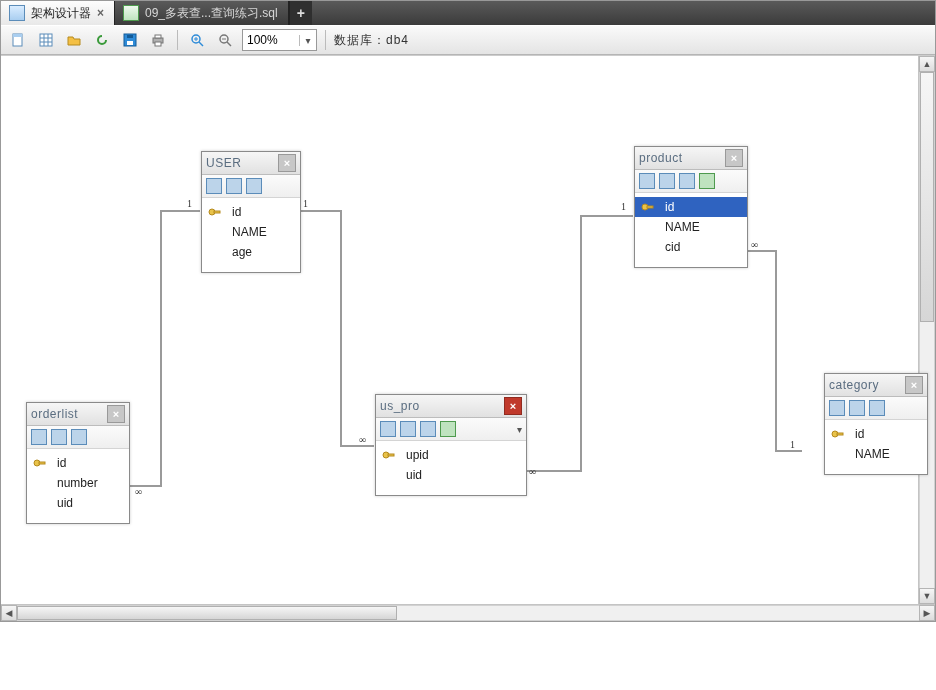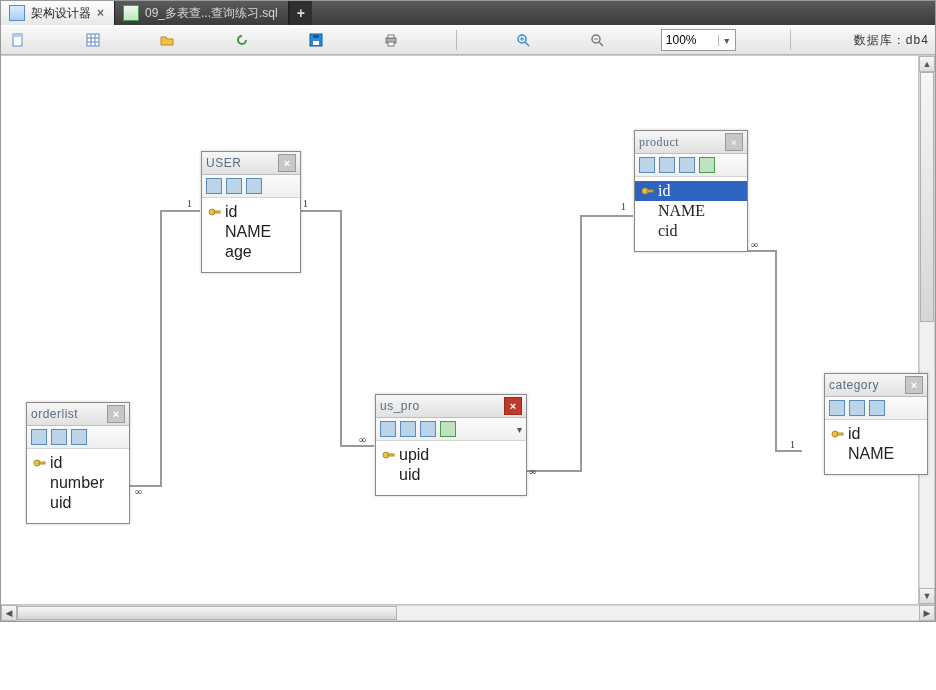--- a/index.html
+++ b/index.html
@@ -18,31 +18,31 @@
   .tab.active .close-x { color:#666; }
   .newtab { width:22px; display:flex; align-items:center; justify-content:center;
     background:#2f2f2f; color:#ddd; font-size:14px; font-weight:bold; cursor:pointer;
     border-left:1px solid #222; }
   .ico16 { width:16px; height:16px; display:inline-block; background:#cfcfcf;
     border:1px solid #888; box-sizing:border-box; }
 
   
   .toolbar { height:28px; background:linear-gradient(#fafafa,#e4e4e4);
     border-top:1px solid #fff; border-bottom:1px solid #b5b5b5;
-    display:flex; align-items:center; padding:0 6px; gap:6px;justify-content:space-between; }
+    display:flex; align-items:center; padding:0 6px; gap:6px; }
   .tbtn { width:20px; height:20px; display:flex; align-items:center; justify-content:center;
     border:1px solid transparent; border-radius:2px; cursor:pointer; }
   .sep { width:1px; height:20px; background:#bbb; margin:0 2px; }
   .zoom-box { display:flex; align-items:center; border:1px solid #999; height:20px;
     background:#fff; }
   .zoom-box input { border:none; width:48px; height:18px; padding:0 4px; font-size:12px;
     outline:none; }
   .zoom-box .dd { width:16px; display:flex; align-items:center; justify-content:center;
     border-left:1px solid #bbb; cursor:pointer; font-size:10px; color:#555; }
-  .db-label { margin-left:8px; color:#333; font-size:12px; letter-spacing:1px; }
+  .db-label { color:#333; font-size:12px; letter-spacing:1px; }
 
   
   .canvas-wrap { flex:1; background:#fff; position:relative; overflow:hidden;
     border-top:1px solid #ccc; }
   svg.conn { position:absolute; left:0; top:0; pointer-events:none; }
   .card-label { position:absolute; font-size:10px; color:#333; font-family:Tahoma; }
 
   .table-box { position:absolute; border:1px solid #8a8a8a; background:#fff;
     box-shadow:0 0 3px rgba(0,0,0,.2); display:flex; flex-direction:column; }
   .table-title { height:22px; background:linear-gradient(#f6f6f6,#e1e1e1);
@@ -54,21 +54,21 @@
     background:#c7c7c7; border:1px solid #999; cursor:pointer; line-height:1; }
   .table-title .x.red { background:#c0392b; border-color:#902b20; }
   .table-mini-icons { height:22px; border-bottom:1px solid #d4d4d4; display:flex;
     align-items:center; gap:4px; padding:0 4px;
     background:linear-gradient(#fbfbfb,#efefef); }
   .table-mini-icons .mi { width:16px; height:16px; background:#bcd4ea;
     border:1px solid #5b8cb9; box-sizing:border-box; cursor:pointer; }
   .table-mini-icons .mi.green { background:#bfe3bf; border-color:#4e9a4e; }
   .col-list { padding:4px 0 10px 0; }
   .col { display:flex; align-items:center; height:20px; padding:0 6px 0 6px;
-    gap:3px; font-size:16px; color:#222; }
+    gap:10px; font-size:12px; color:#222; }
   .col .keyico { width:14px; height:14px; visibility:hidden; }
   .col.key .keyico { visibility:visible; }
   .col.selected { background:#2f63c0; color:#fff; }
 
   
   .hscroll { height:16px; background:#e9e9e9; border-top:1px solid #c4c4c4;
     display:flex; align-items:center; }
   .hscroll .btn { width:16px; height:16px; display:flex; align-items:center;
     justify-content:center; background:linear-gradient(#f6f6f6,#dcdcdc);
     border:1px solid #b5b5b5; box-sizing:border-box; font-size:9px; color:#555;
@@ -283,21 +283,21 @@
             </svg>
             <span>upid</span>
           </div>
         <div class="col">
             <svg class="keyico"></svg>
             <span>uid</span>
           </div>
       </div>
     </div>
 
-    <div class="table-box" style="left:633px; top:74px; width:112px;font-family:Liberation Serif, serif;">
+    <div class="table-box" style="left:633px; top:90px; width:112px;">
       <div class="table-title">
         <span class="name">product</span>
         <span class="x">×</span>
       </div>
       <div class="table-mini-icons">
         <span class="mi"></span>
         <span class="mi"></span>
         <span class="mi"></span>
         <span class="mi green"></span>
       </div>

